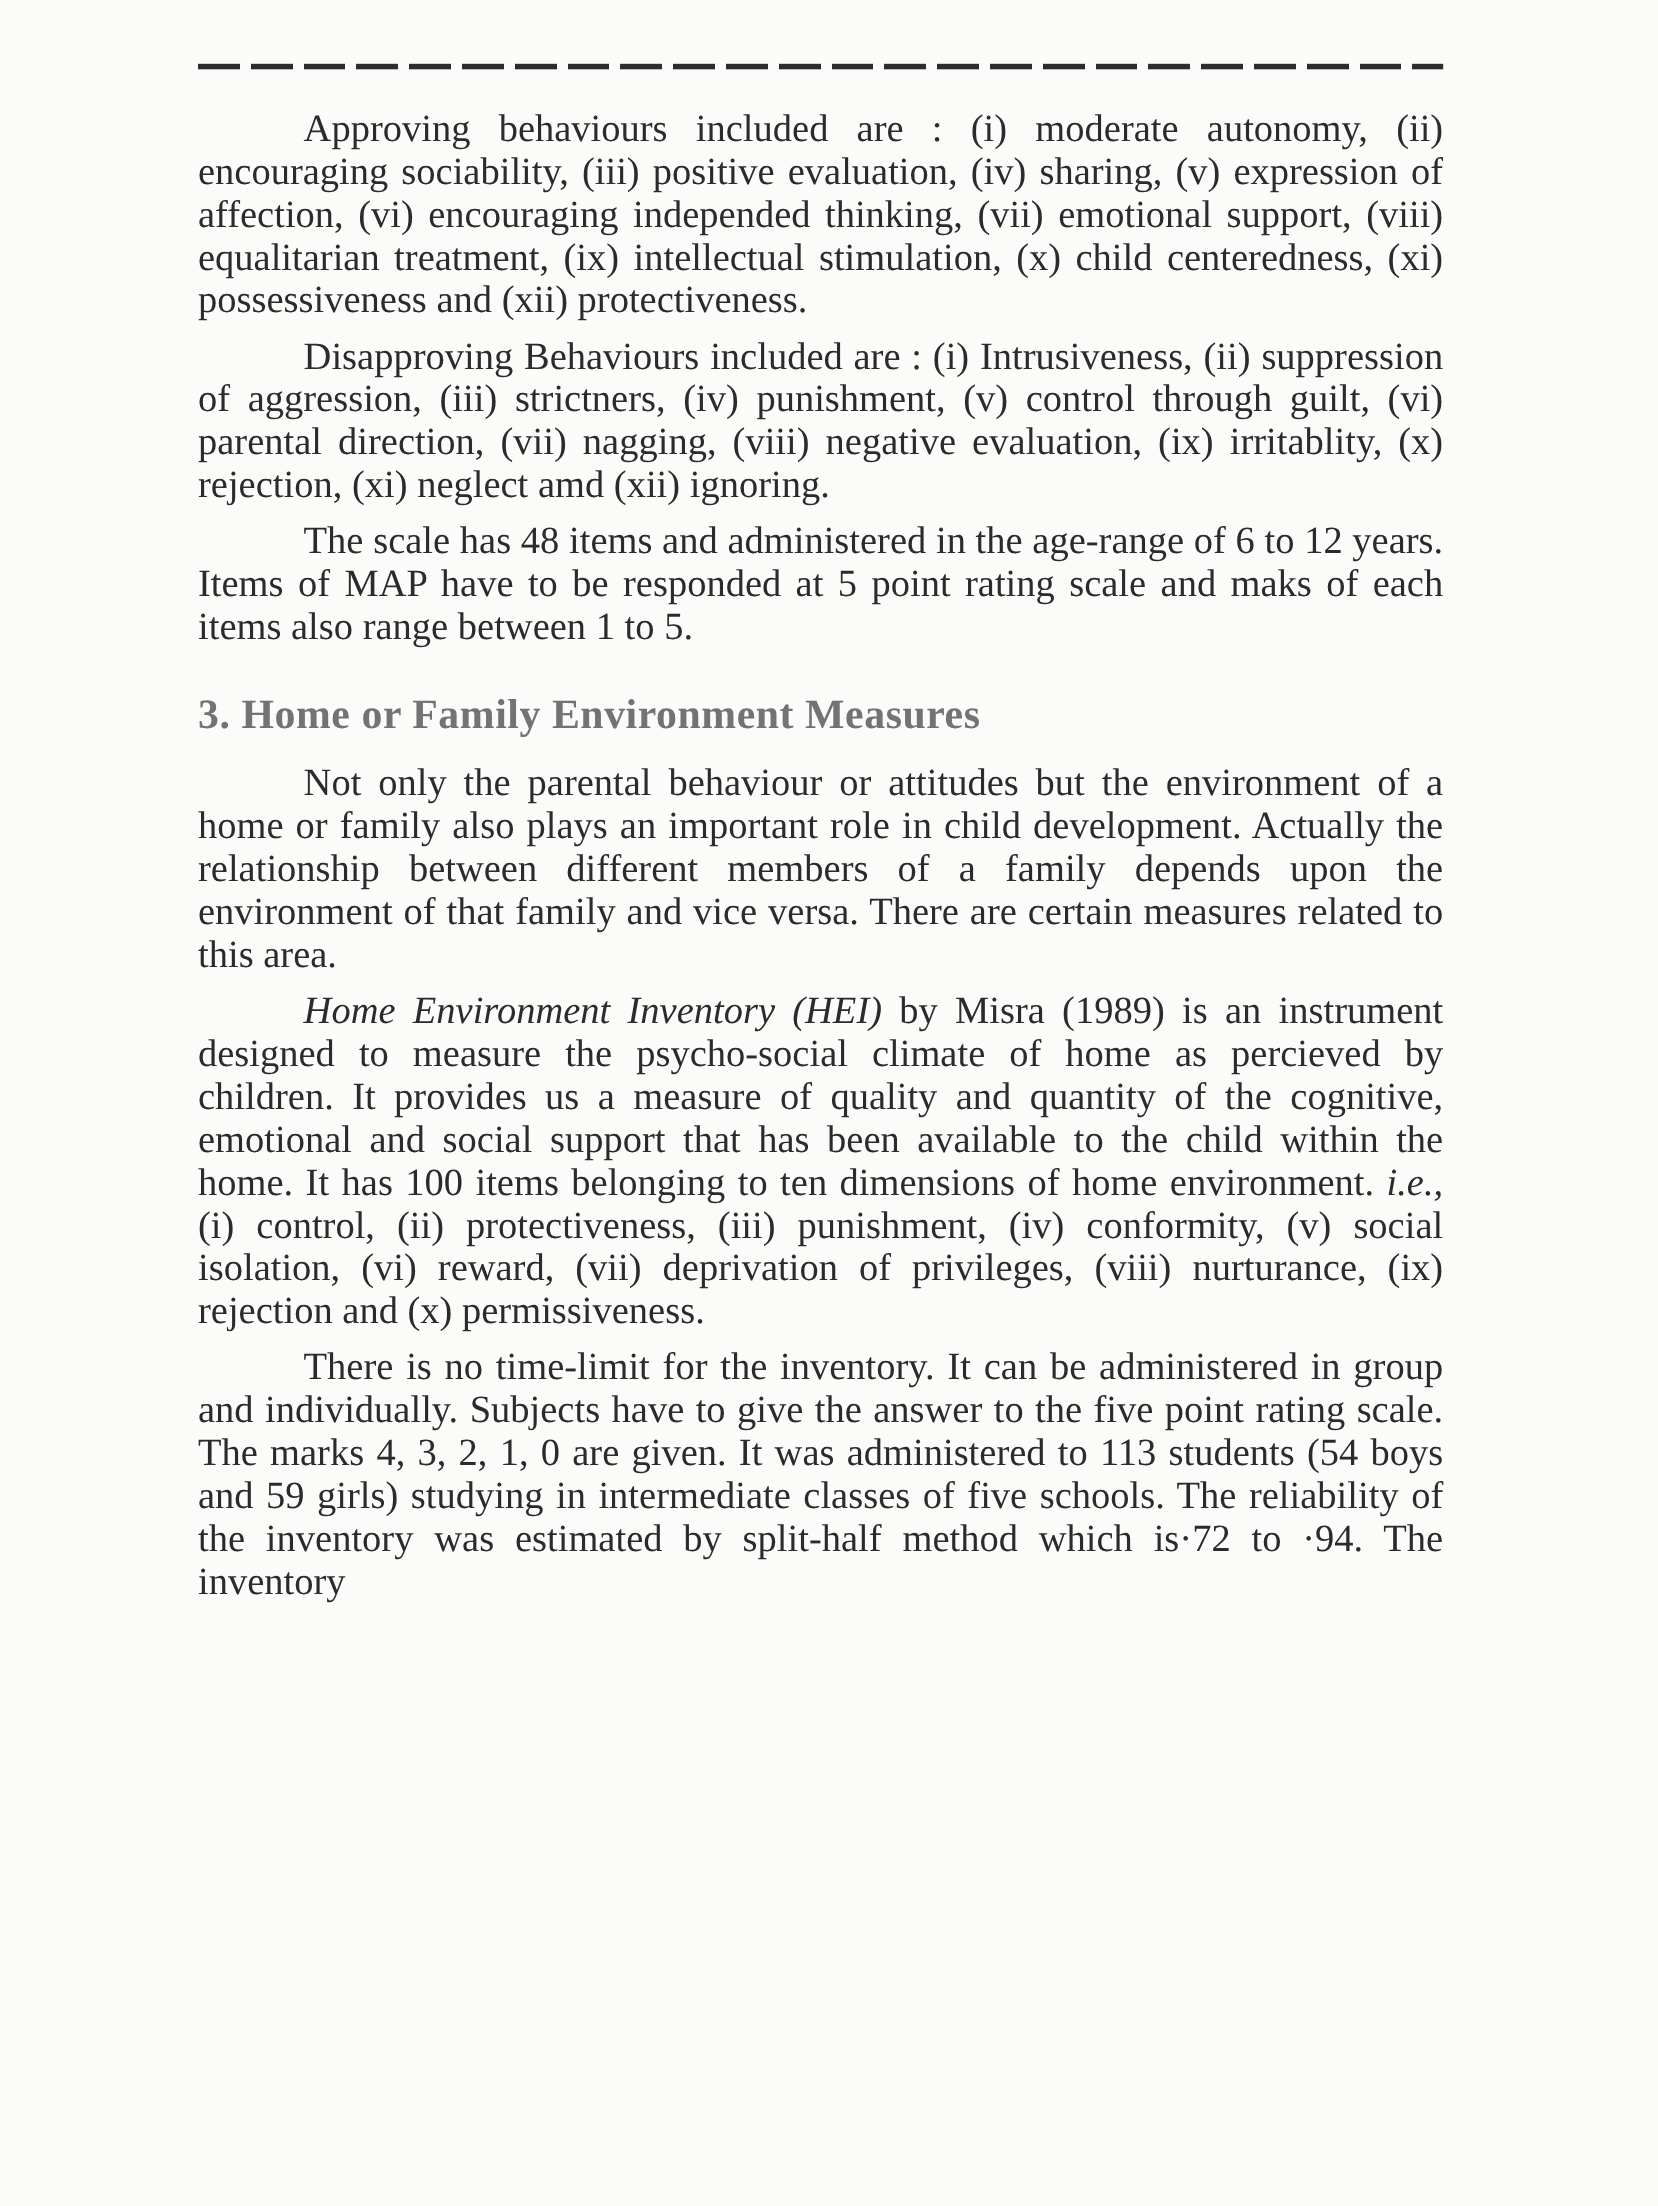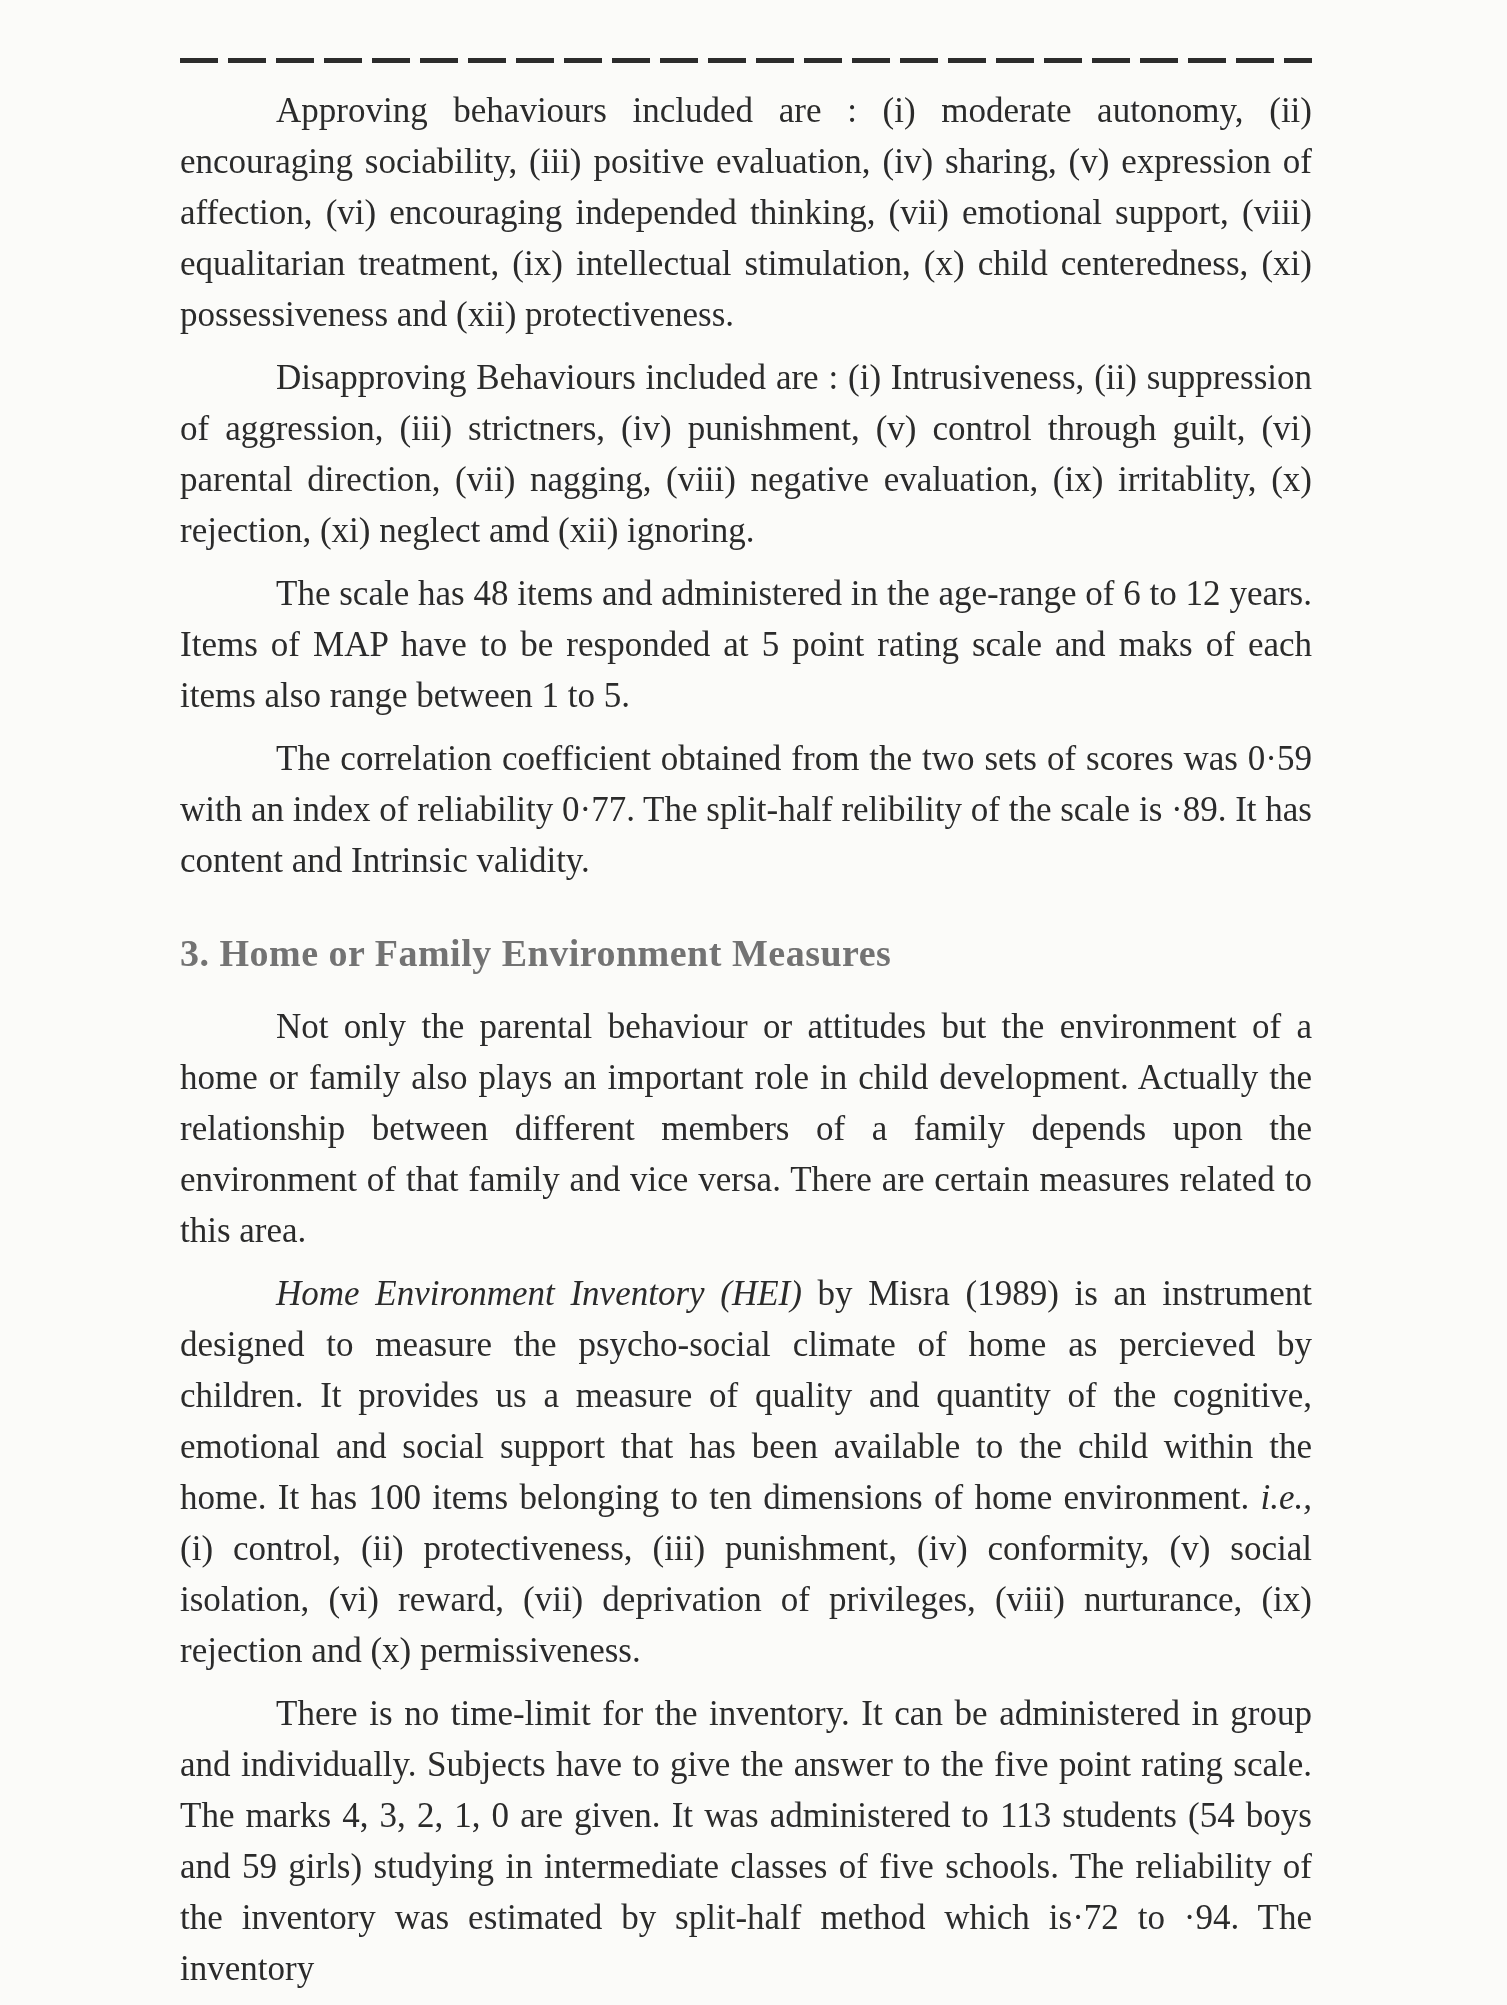--- a/index.html
+++ b/index.html
@@ -27,24 +27,24 @@
   .page-num { margin-right: 18px; }
   .header-sep { margin-right: 18px; font-weight: normal; }
   .running-title { font-variant: small-caps; letter-spacing: 0.5px; }
   .dash-rule {
     margin-top: 8px;
     height: 5px;
     background: repeating-linear-gradient(to right, #2c2c2c 0, #2c2c2c 38px, transparent 38px, transparent 48px);
     width: 1132px;
   }
   .body-text {
-    margin-top: 22px;
+    margin-top: 34px;
     font-family: "Liberation Serif", serif;
     font-size: 35px;
-    line-height: 51px;
+    line-height: 39px;
     text-align: justify;
     color: #2b2b2b;
   }
   p { margin: 0 0 12px 0; text-indent: 96px; }
   h2 {
     font-family: "Liberation Serif", serif;
     font-weight: bold;
     font-size: 38px;
     margin: 42px 0 22px 0;
     color: #737373;
@@ -55,21 +55,20 @@
 </head>
 <body>
 
 <div class="page">
   <div class="dash-rule"></div>
 
   <div class="body-text">
     <p>Approving behaviours included are : (i) moderate autonomy, (ii) encouraging sociability, (iii) positive evaluation, (iv) sharing, (v) expression of affection, (vi) encouraging independed thinking, (vii) emotional support, (viii) equalitarian treatment, (ix) intellectual stimulation, (x) child centeredness, (xi) possessiveness and (xii) protectiveness.</p>
     <p>Disapproving Behaviours included are : (i) Intrusiveness, (ii) suppression of aggression, (iii) strictners, (iv) punishment, (v) control through guilt, (vi) parental direction, (vii) nagging, (viii) negative evaluation, (ix) irritablity, (x) rejection, (xi) neglect amd (xii) ignoring.</p>
     <p>The scale has 48 items and administered in the age-range of 6 to 12 years. Items of MAP have to be responded at 5 point rating scale and maks of each items also range between 1 to 5.</p>
-    <p>The correlation coefficient obtained from the two sets of scores was 0·59 with an index of reliability 0·77. The split-half relibility of the scale is ·89. It has content and Intrinsic validity.</p>
 
     <h2>3. Home or Family Environment Measures</h2>
 
     <p>Not only the parental behaviour or attitudes but the environment of a home or family also plays an important role in child development. Actually the relationship between different members of a family depends upon the environment of that family and vice versa. There are certain measures related to this area.</p>
     <p><span class="it">Home Environment Inventory (HEI)</span><span> by Misra (1989) is an instrument designed to measure the psycho-social climate of home as percieved by children. It provides us a measure of quality and quantity of the cognitive, emotional and social support that has been available to the child within the home. It has 100 items belonging to ten dimensions of home environment. </span><span class="it">i.e.,</span><span> (i) control, (ii) protectiveness, (iii) punishment, (iv) conformity, (v) social isolation, (vi) reward, (vii) deprivation of privileges, (viii) nurturance, (ix) rejection and (x) permissiveness.</span></p>
     <p>There is no time-limit for the inventory. It can be administered in group and individually. Subjects have to give the answer to the five point rating scale. The marks 4, 3, 2, 1, 0 are given. It was administered to 113 students (54 boys and 59 girls) studying in intermediate classes of five schools. The reliability of the inventory was estimated by split-half method which is·72 to ·94. The inventory</p>
   </div>
 </div>
 
 </body></html>

